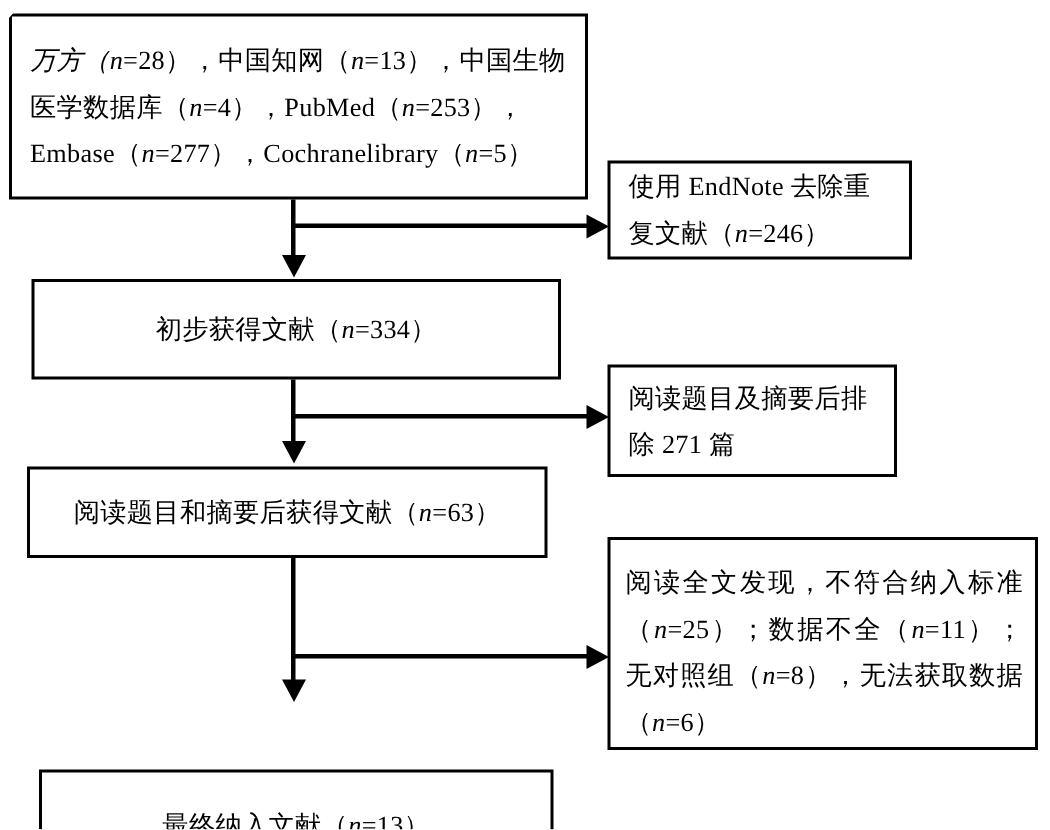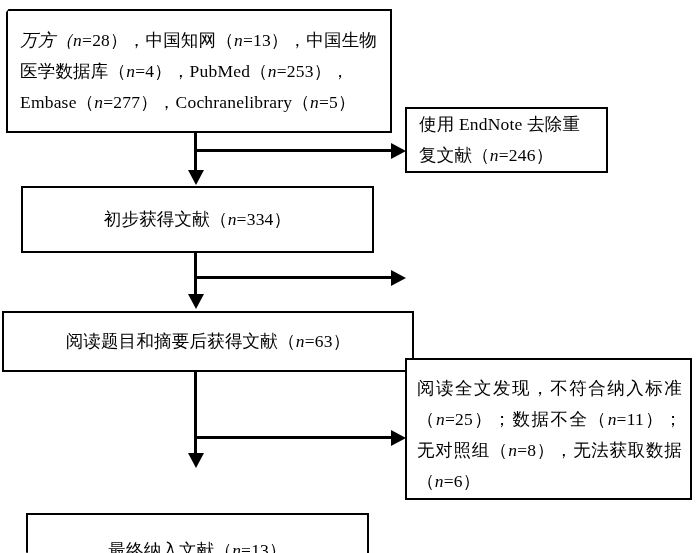--- a/index.html
+++ b/index.html
@@ -89,22 +89,25 @@
   </div>
 
   <div class="box align-left" style="left:405px; top:107px; width:203px; height:66px;">
     <span class="txt">使用 EndNote 去除重复文献（<span class="ital">n</span>=246）</span>
   </div>
 
   <div class="box align-center" style="left:21px; top:186px; width:353px; height:67px;justify-content:center;">
     <span class="txt">初步获得文献（<span class="ital">n</span>=334）</span>
   </div>
 
+  <div class="box align-left" style="left:405px; top:243px; width:193px; height:75px;">
+    <span class="txt">阅读题目及摘要后排除 271 篇</span>
+  </div>
 
-  <div class="box align-center" style="left:2px; top:311px; width:412px; height:61px;">
+  <div class="box align-center" style="left:18px; top:311px; width:347px; height:61px;">
     <span class="txt">阅读题目和摘要后获得文献（<span class="ital">n</span>=63）</span>
   </div>
 
   <div class="box align-just" style="left:405px; top:358px; width:287px; height:142px;">
     <span class="txt">阅读全文发现，不符合纳入标准（<span class="ital">n</span>=25）；数据不全（<span class="ital">n</span>=11）；无对照组（<span class="ital">n</span>=8），无法获取数据（<span class="ital">n</span>=6）</span>
   </div>
 
   <div class="box align-center" style="left:26px; top:470px; width:343px; height:75px;margin-top:43px;">
     <span class="txt">最终纳入文献（<span class="ital">n</span>=13）</span>
   </div>

